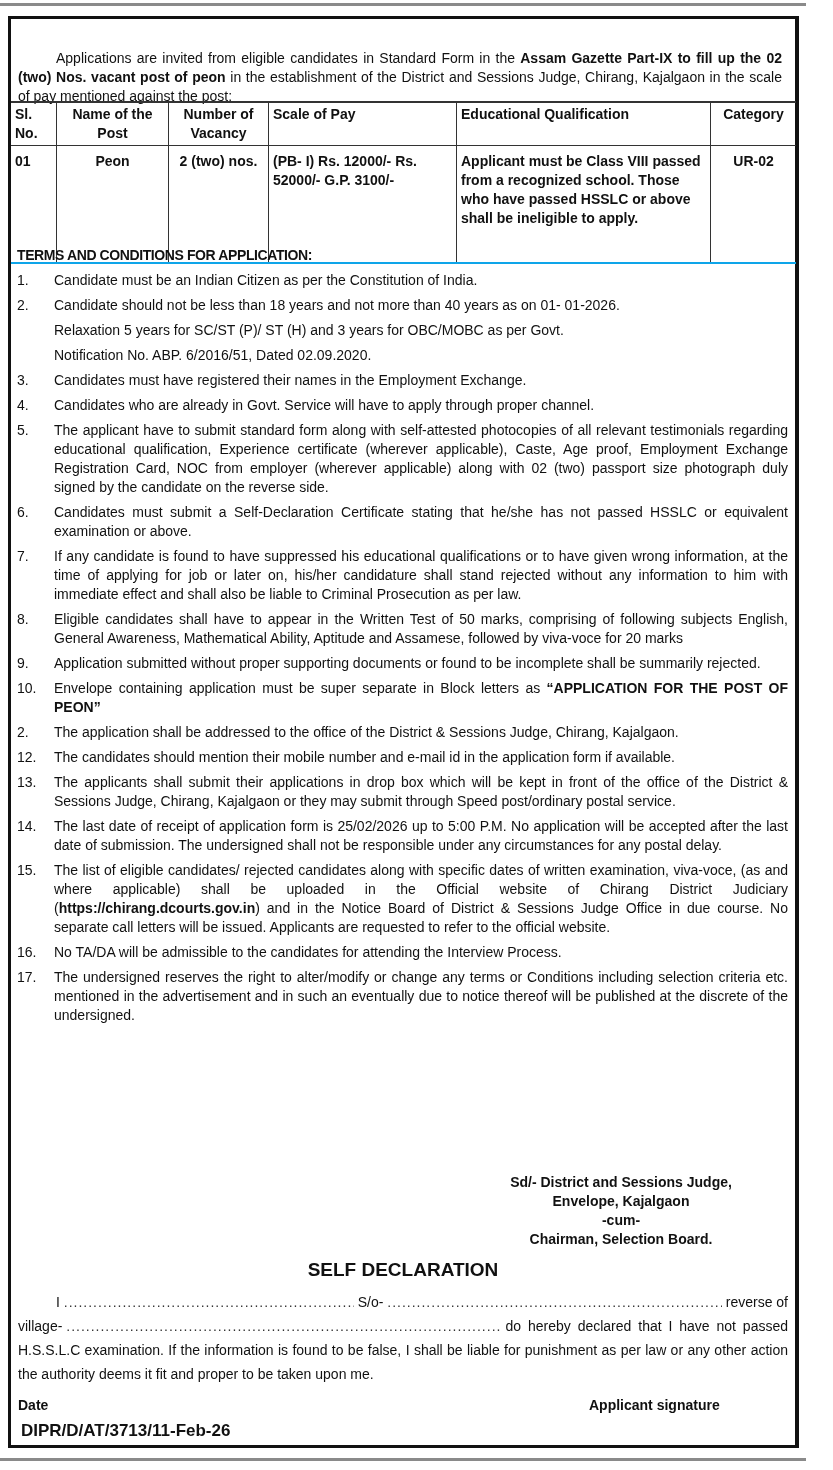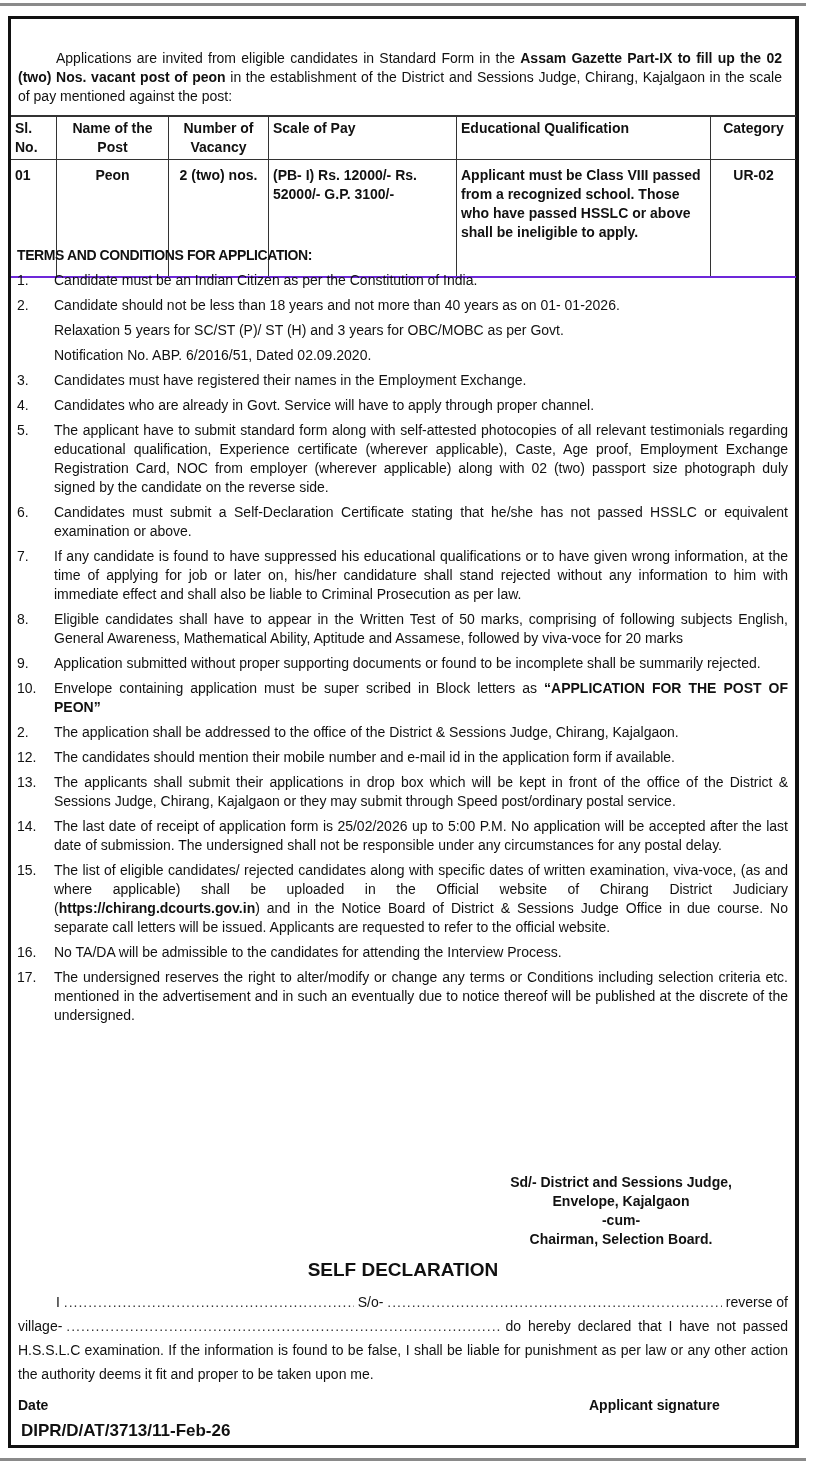--- a/index.html
+++ b/index.html
@@ -7,26 +7,26 @@
          font-family: "Liberation Sans", sans-serif; color: #111; }
   .top-rule { position: absolute; left: 0; top: 3px; width: 806px; height: 3px; background: #8a8a8a; }
   .bottom-rule { position: absolute; left: 0; top: 1458px; width: 806px; height: 3px; background: #8a8a8a; }
   .ad-box { position: absolute; left: 8px; top: 16px; width: 791px; height: 1432px;
             border: 3px solid #111; box-sizing: border-box; border-right-width: 4px; }
   .title { position: absolute; left: 0; right: 0; top: 3px; text-align: center;
            font-weight: bold; font-size: 20px; text-decoration: underline; letter-spacing: 0px; }
   .intro { position: absolute; left: 7px; right: 13px; top: 30px; font-size: 14px; line-height: 19px;
            text-align: justify; }
   .intro .indent { display: inline-block; width: 38px; }
-  table.posts { position: absolute; left: 0; top: 96px; width: 785px; border-collapse: collapse; font-size: 14px; }
+  table.posts { position: absolute; left: 0; top: 82px; width: 785px; border-collapse: collapse; font-size: 14px; }
   table.posts th, table.posts td { border: 1px solid #333; vertical-align: top; font-weight: bold; }
   table.posts tr:first-child th { border-top: 2px solid #333; }
   table.posts th { height: 38px; padding: 2px 4px; line-height: 19px; }
   table.posts td { height: 104px; padding: 6px 4px; line-height: 19px; }
-  table.posts tr:last-child td { border-bottom: 2px solid #6d28d9; }
+  table.posts tr:last-child td { border-bottom: 2px solid #0ea5e9; }
   table.posts th:first-child, table.posts td:first-child { border-left: none; }
   table.posts th:last-child, table.posts td:last-child { border-right: none; }
   .c-sl { width: 37px; text-align: left; }
   .c-name { width: 103px; text-align: center; }
   .c-vac { width: 91px; text-align: center; }
   .c-pay { width: 179px; text-align: left; }
   .c-edu { width: 245px; text-align: left; }
   .c-cat { text-align: center; }
   td.c-sl, td.c-name, td.c-vac, td.c-pay, td.c-cat { padding-top: 26px; }
   td.c-edu { padding-top: 2px; padding-left: 14px; }
@@ -113,21 +113,21 @@
     <div class="term">
         <span class="num">8.</span>
         <span class="txt">Eligible candidates shall have to appear in the Written Test of 50 marks, comprising of following subjects English, General Awareness, Mathematical Ability, Aptitude and Assamese, followed by viva-voce for 20 marks</span>
       </div>
     <div class="term">
         <span class="num">9.</span>
         <span class="txt">Application submitted without proper supporting documents or found to be incomplete shall be summarily rejected.</span>
       </div>
     <div class="term">
         <span class="num">10.</span>
-        <span class="txt"><span>Envelope containing application must be super scribed in Block letters as </span><span class="b">“APPLICATION FOR THE POST OF PEON”</span></span>
+        <span class="txt"><span>Envelope containing application must be super separate in Block letters as </span><span class="b">“APPLICATION FOR THE POST OF PEON”</span></span>
       </div>
     <div class="term">
         <span class="num">2.</span>
         <span class="txt">The application shall be addressed to the office of the District &amp; Sessions Judge, Chirang, Kajalgaon.</span>
       </div>
     <div class="term">
         <span class="num">12.</span>
         <span class="txt">The candidates should mention their mobile number and e-mail id in the application form if available.</span>
       </div>
     <div class="term">

